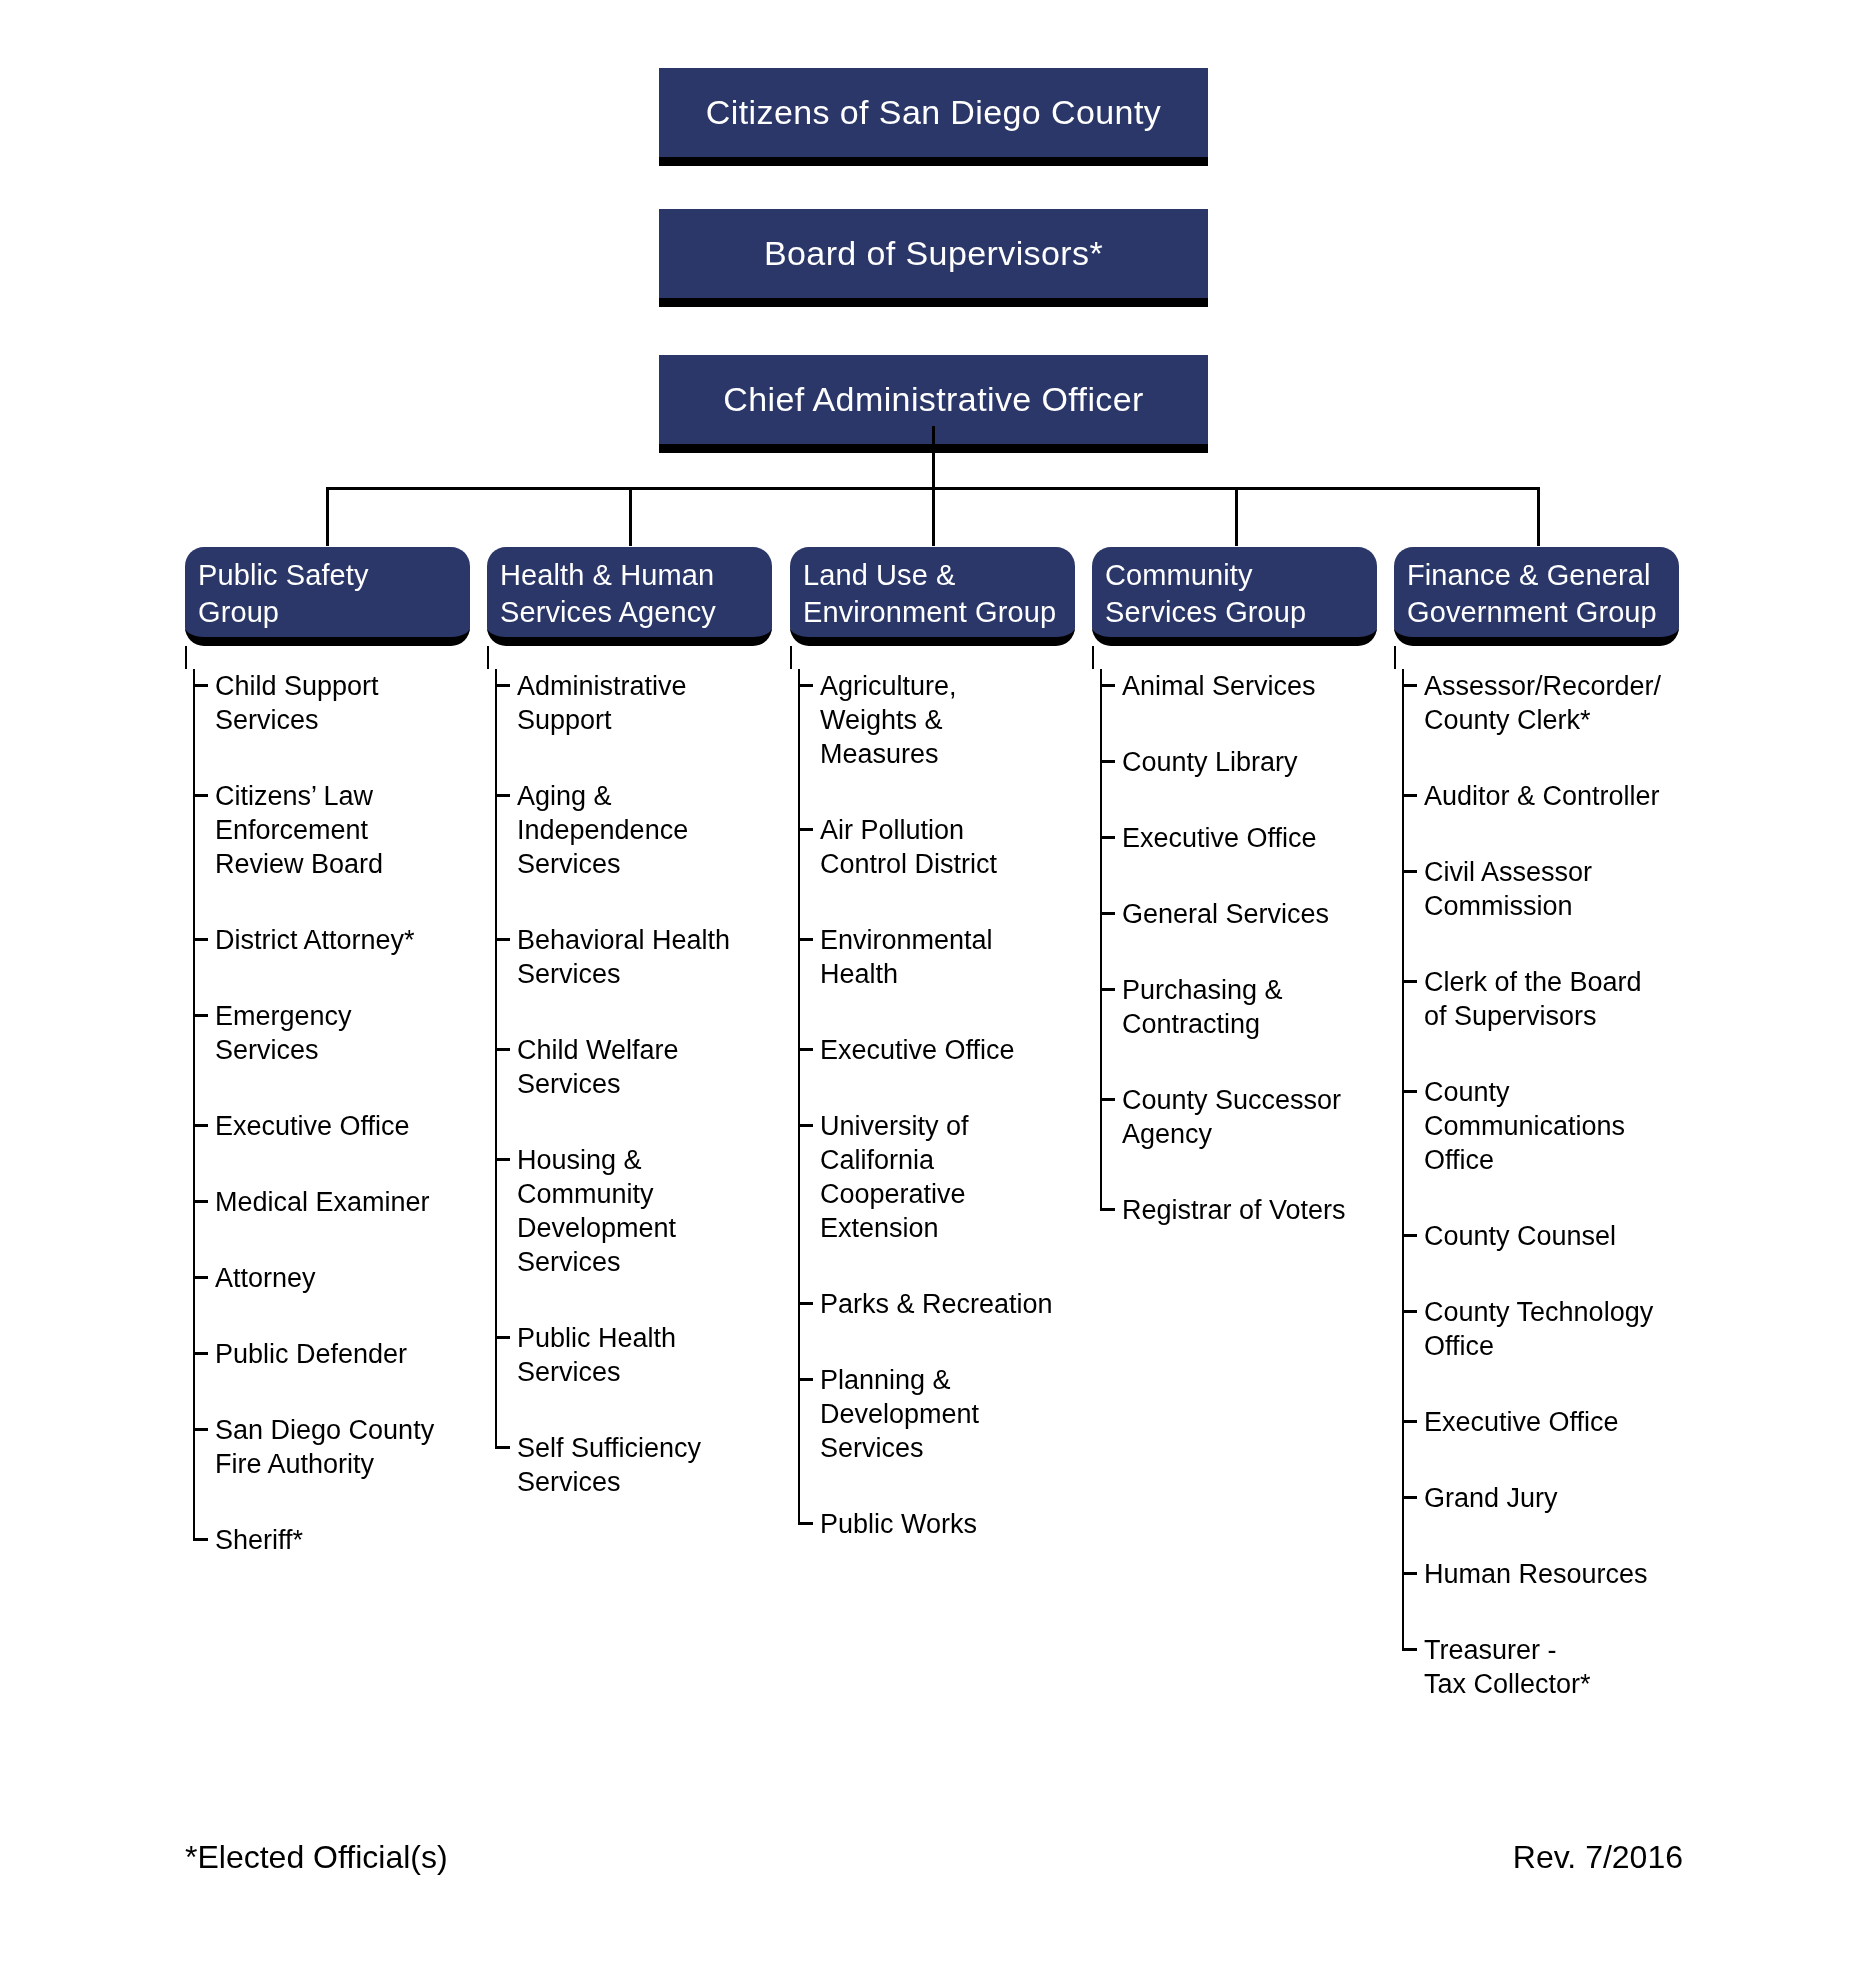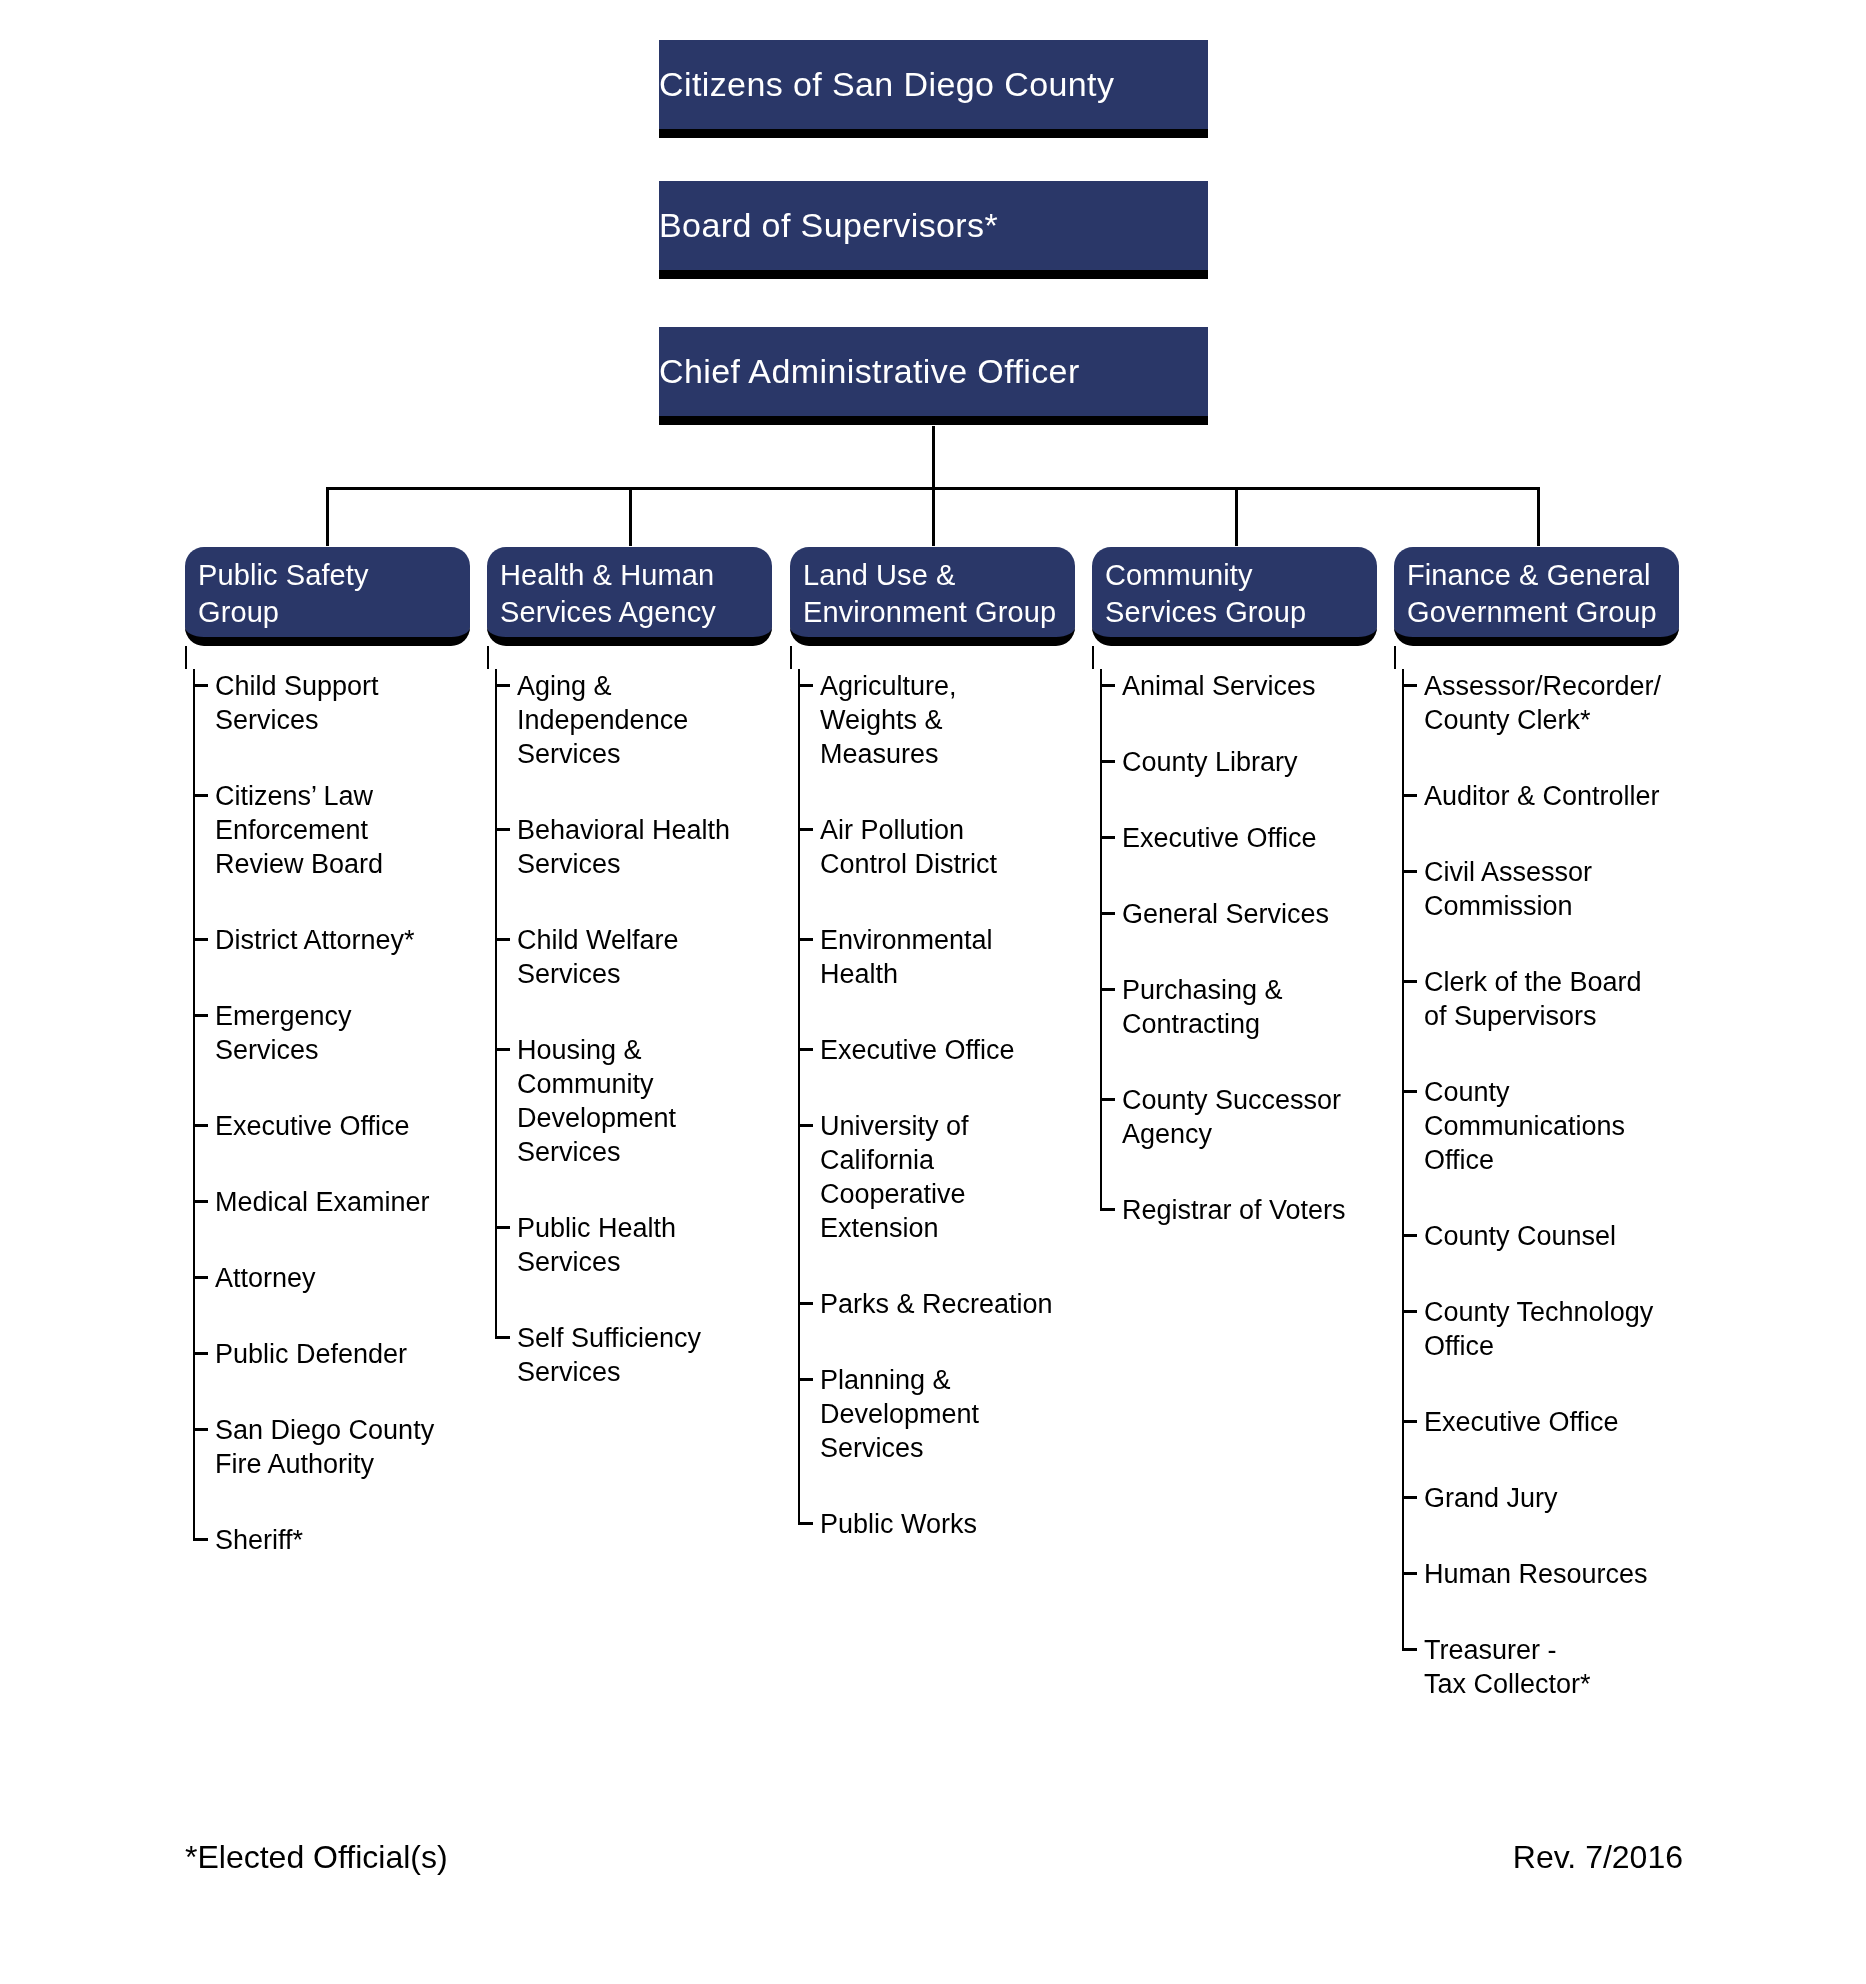--- a/index.html
+++ b/index.html
@@ -10,25 +10,26 @@
     font-family:"Liberation Sans", sans-serif;
     color:#000000;
     overflow:hidden;
   }
   
   .top-box{
     position:absolute;
     left:659px;width:549px;height:89px;
     background:#2A3768;
     border-bottom:9.5px solid #000000;
-    display:flex;align-items:center;
+    display:flex;align-items:center;justify-content:center;
     color:#ffffff;
     font-size:34px;
     letter-spacing:0.4px;
     white-space:nowrap;
+    margin-top:28px;
   }
   
   .line{position:absolute;background:#000000;}
   .vline{width:2.9px;}
   .hline{height:2.9px;}
   
   .col{
     position:absolute;top:547px;width:285px;
   }
   .group-header{
@@ -124,20 +125,22 @@
       <li>San Diego County
 Fire Authority</li>
       <li>Sheriff*</li>
     </ul>
   </section>
 
   <section class="col" style="left:487px">
     <header class="group-header">Health &amp; Human
 Services Agency</header>
     <ul class="tree">
+      <li>Administrative
+Support</li>
       <li>Aging &amp;
 Independence
 Services</li>
       <li>Behavioral Health
 Services</li>
       <li>Child Welfare
 Services</li>
       <li>Housing &amp;
 Community
 Development

